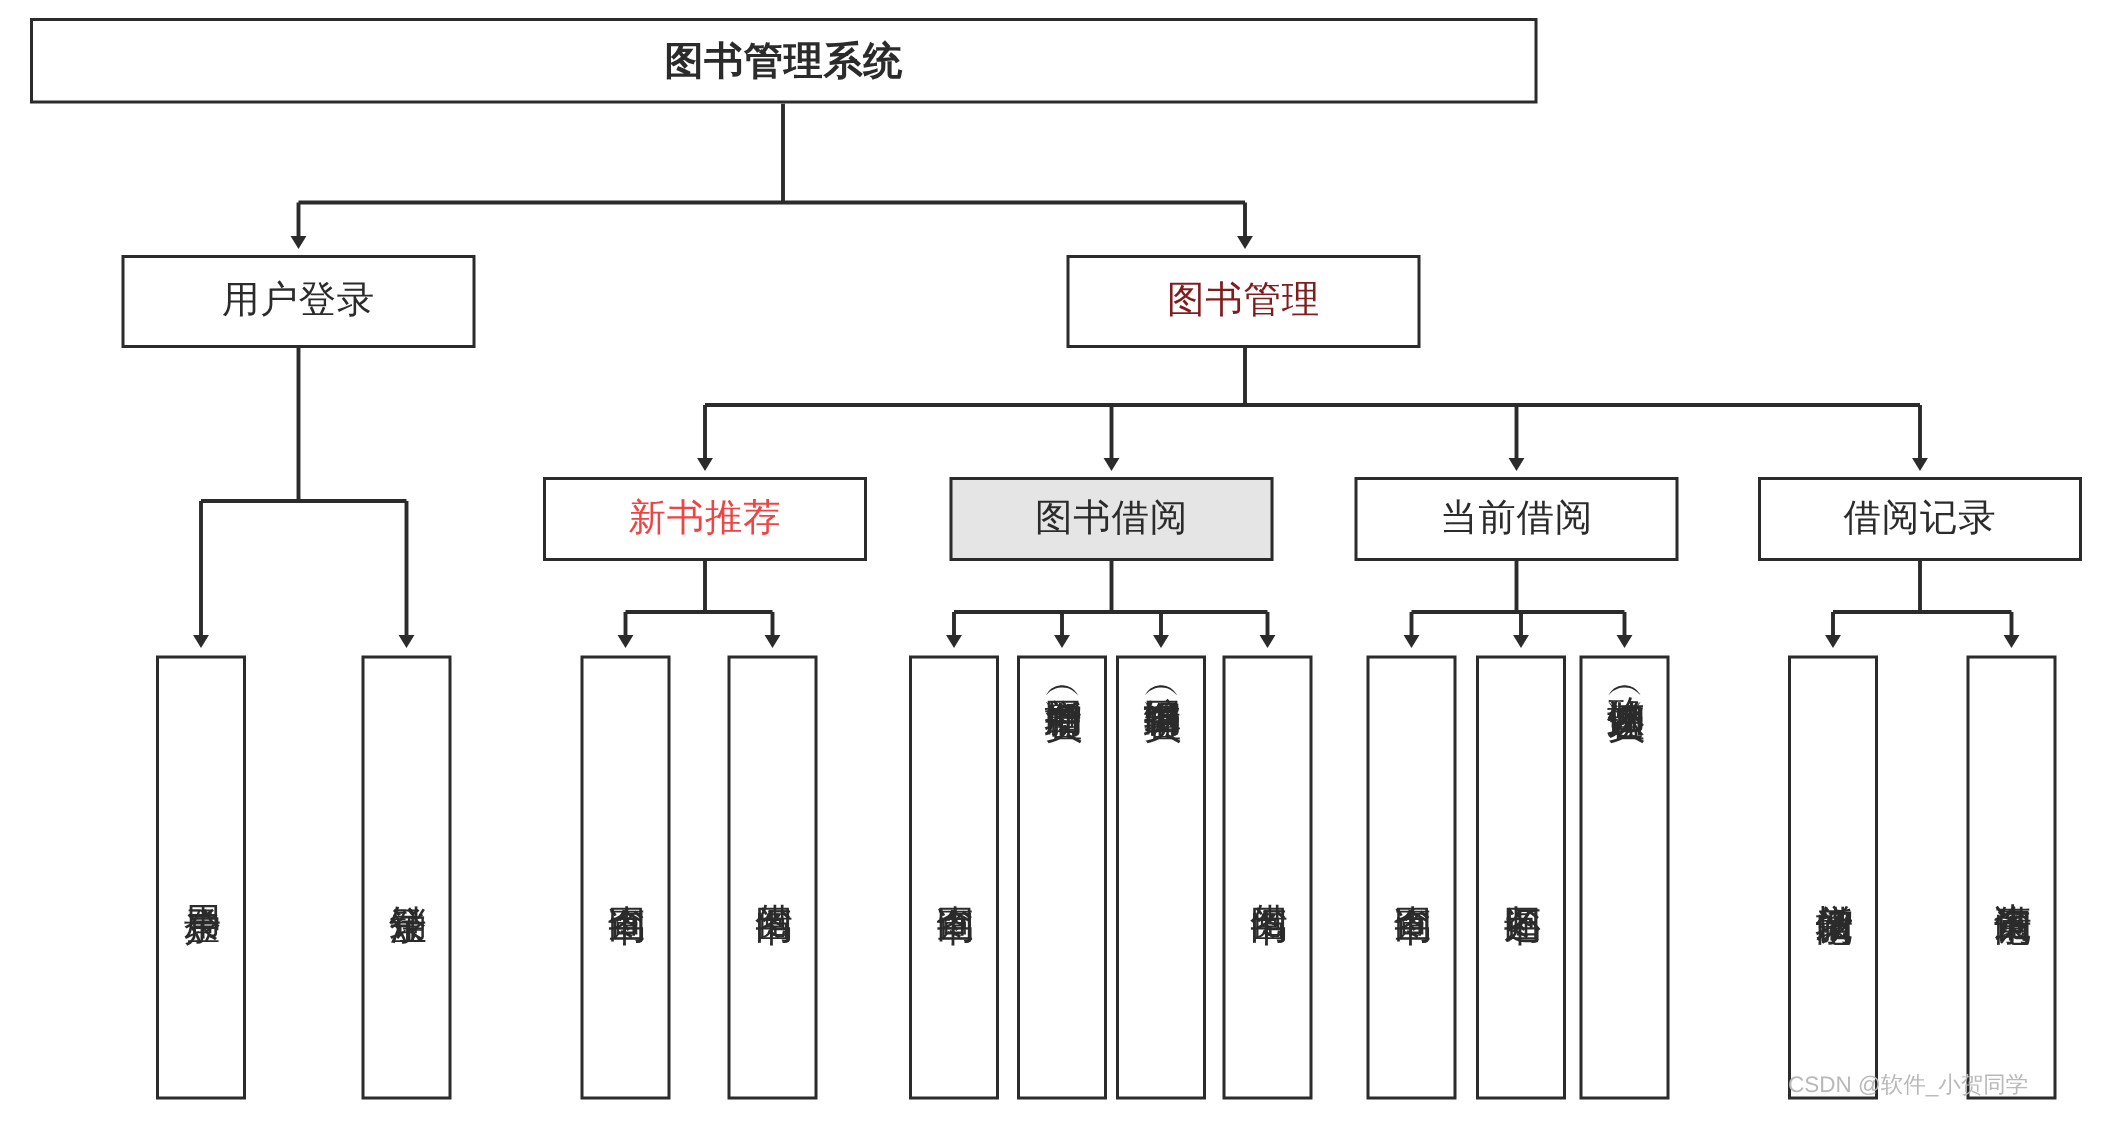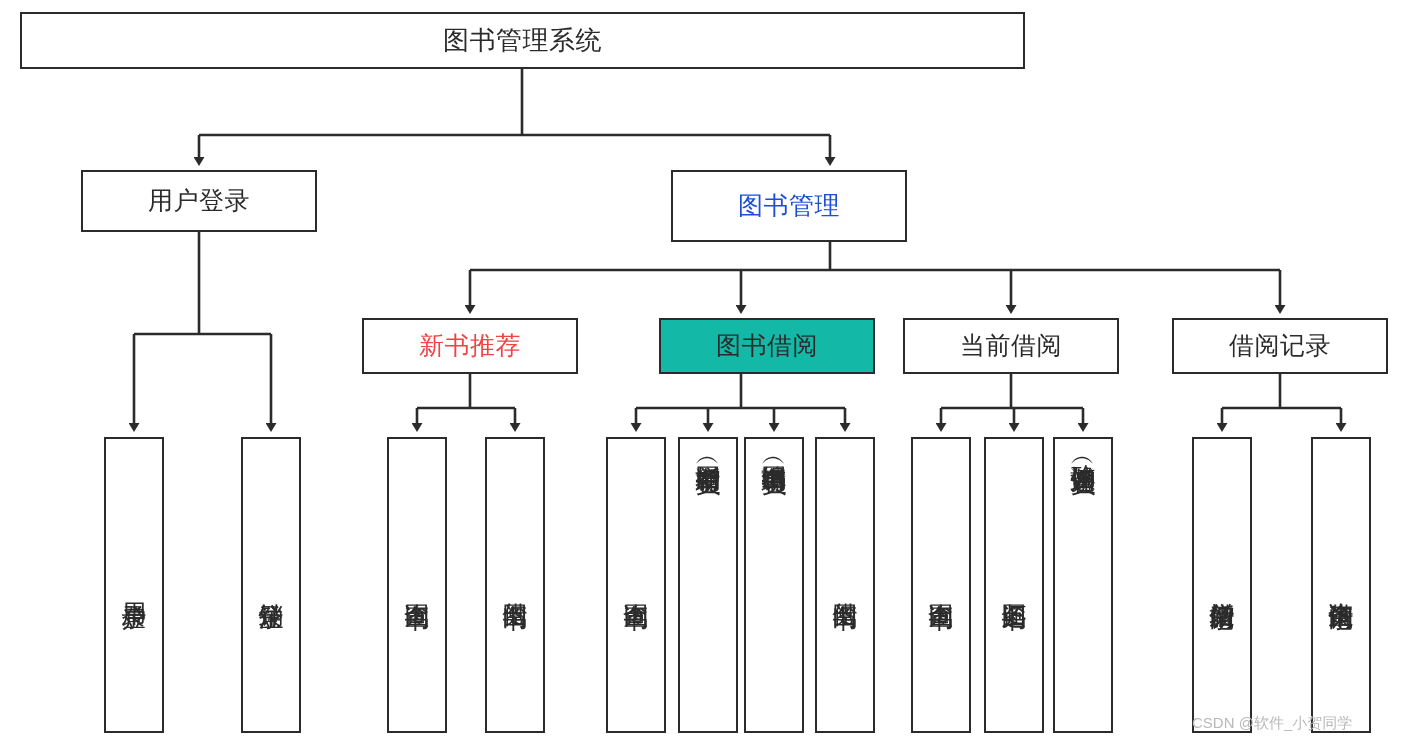--- a/index.html
+++ b/index.html
@@ -127,35 +127,35 @@
       <path d="M1014,408 L1014,424" marker-end="url(#arrow)"></path>
       <path d="M1083,408 L1083,424" marker-end="url(#arrow)"></path>
 
       <path d="M1280,374 L1280,408"></path>
       <path d="M1222,408 L1341,408"></path>
       <path d="M1222,408 L1222,424" marker-end="url(#arrow)"></path>
       <path d="M1341,408 L1341,424" marker-end="url(#arrow)"></path>
     </g>
   </svg>
 
-  <div class="node horiz root" style="left: 20px; top: 12px; width: 1005px; height: 57px; border-color: rgb(43, 43, 43); background: rgb(255, 255, 255); color: rgb(43, 43, 43);">
+  <div class="node horiz root" style="left: 20px; top: 12px; width: 1005px; height: 57px; border-color: rgb(43, 43, 43); background: rgb(255, 255, 255); color: rgb(43, 43, 43); font-weight: bold;">
     <span class="lbl">图书管理系统</span>
   </div>
 
   <div class="node horiz" style="left: 81px; top: 170px; width: 236px; height: 62px; border-color: rgb(43, 43, 43); background: rgb(255, 255, 255); color: rgb(43, 43, 43);">
     <span class="lbl">用户登录</span>
   </div>
-  <div class="node horiz" style="left: 671px; top: 170px; width: 236px; height: 72px; border-color: rgb(43, 43, 43); background: rgb(255, 255, 255); color: #1d4ed8;">
+  <div class="node horiz" style="left: 711px; top: 170px; width: 236px; height: 62px; border-color: rgb(43, 43, 43); background: rgb(255, 255, 255); color: #7f1d1d;">
     <span class="lbl">图书管理</span>
   </div>
 
   <div class="node horiz" style="left: 362px; top: 318px; width: 216px; height: 56px; border-color: rgb(43, 43, 43); background: rgb(255, 255, 255); color: #ef4444;">
     <span class="lbl">新书推荐</span>
   </div>
-  <div class="node horiz" style="left: 633px; top: 318px; width: 216px; height: 56px; border-color: rgb(43, 43, 43); background: #14b8a6; color: rgb(43, 43, 43); margin-left: 26px;">
+  <div class="node horiz" style="left: 633px; top: 318px; width: 216px; height: 56px; border-color: rgb(43, 43, 43); background: #e5e5e5; color: rgb(43, 43, 43);">
     <span class="lbl">图书借阅</span>
   </div>
   <div class="node horiz" style="left: 1172px; top: 318px; width: 216px; height: 56px; border-color: rgb(43, 43, 43); background: rgb(255, 255, 255); color: rgb(43, 43, 43);">
     <span class="lbl">借阅记录</span>
   </div>
   <div class="node horiz" style="left: 903px; top: 318px; width: 216px; height: 56px; border-color: rgb(43, 43, 43); background: rgb(255, 255, 255); color: rgb(43, 43, 43);">
     <span class="lbl">当前借阅</span>
   </div>
 
   <div class="node vert mid" style="left: 104px; top: 437px; width: 60px; height: 296px; border-color: rgb(43, 43, 43); background: rgb(255, 255, 255); color: rgb(43, 43, 43);">

